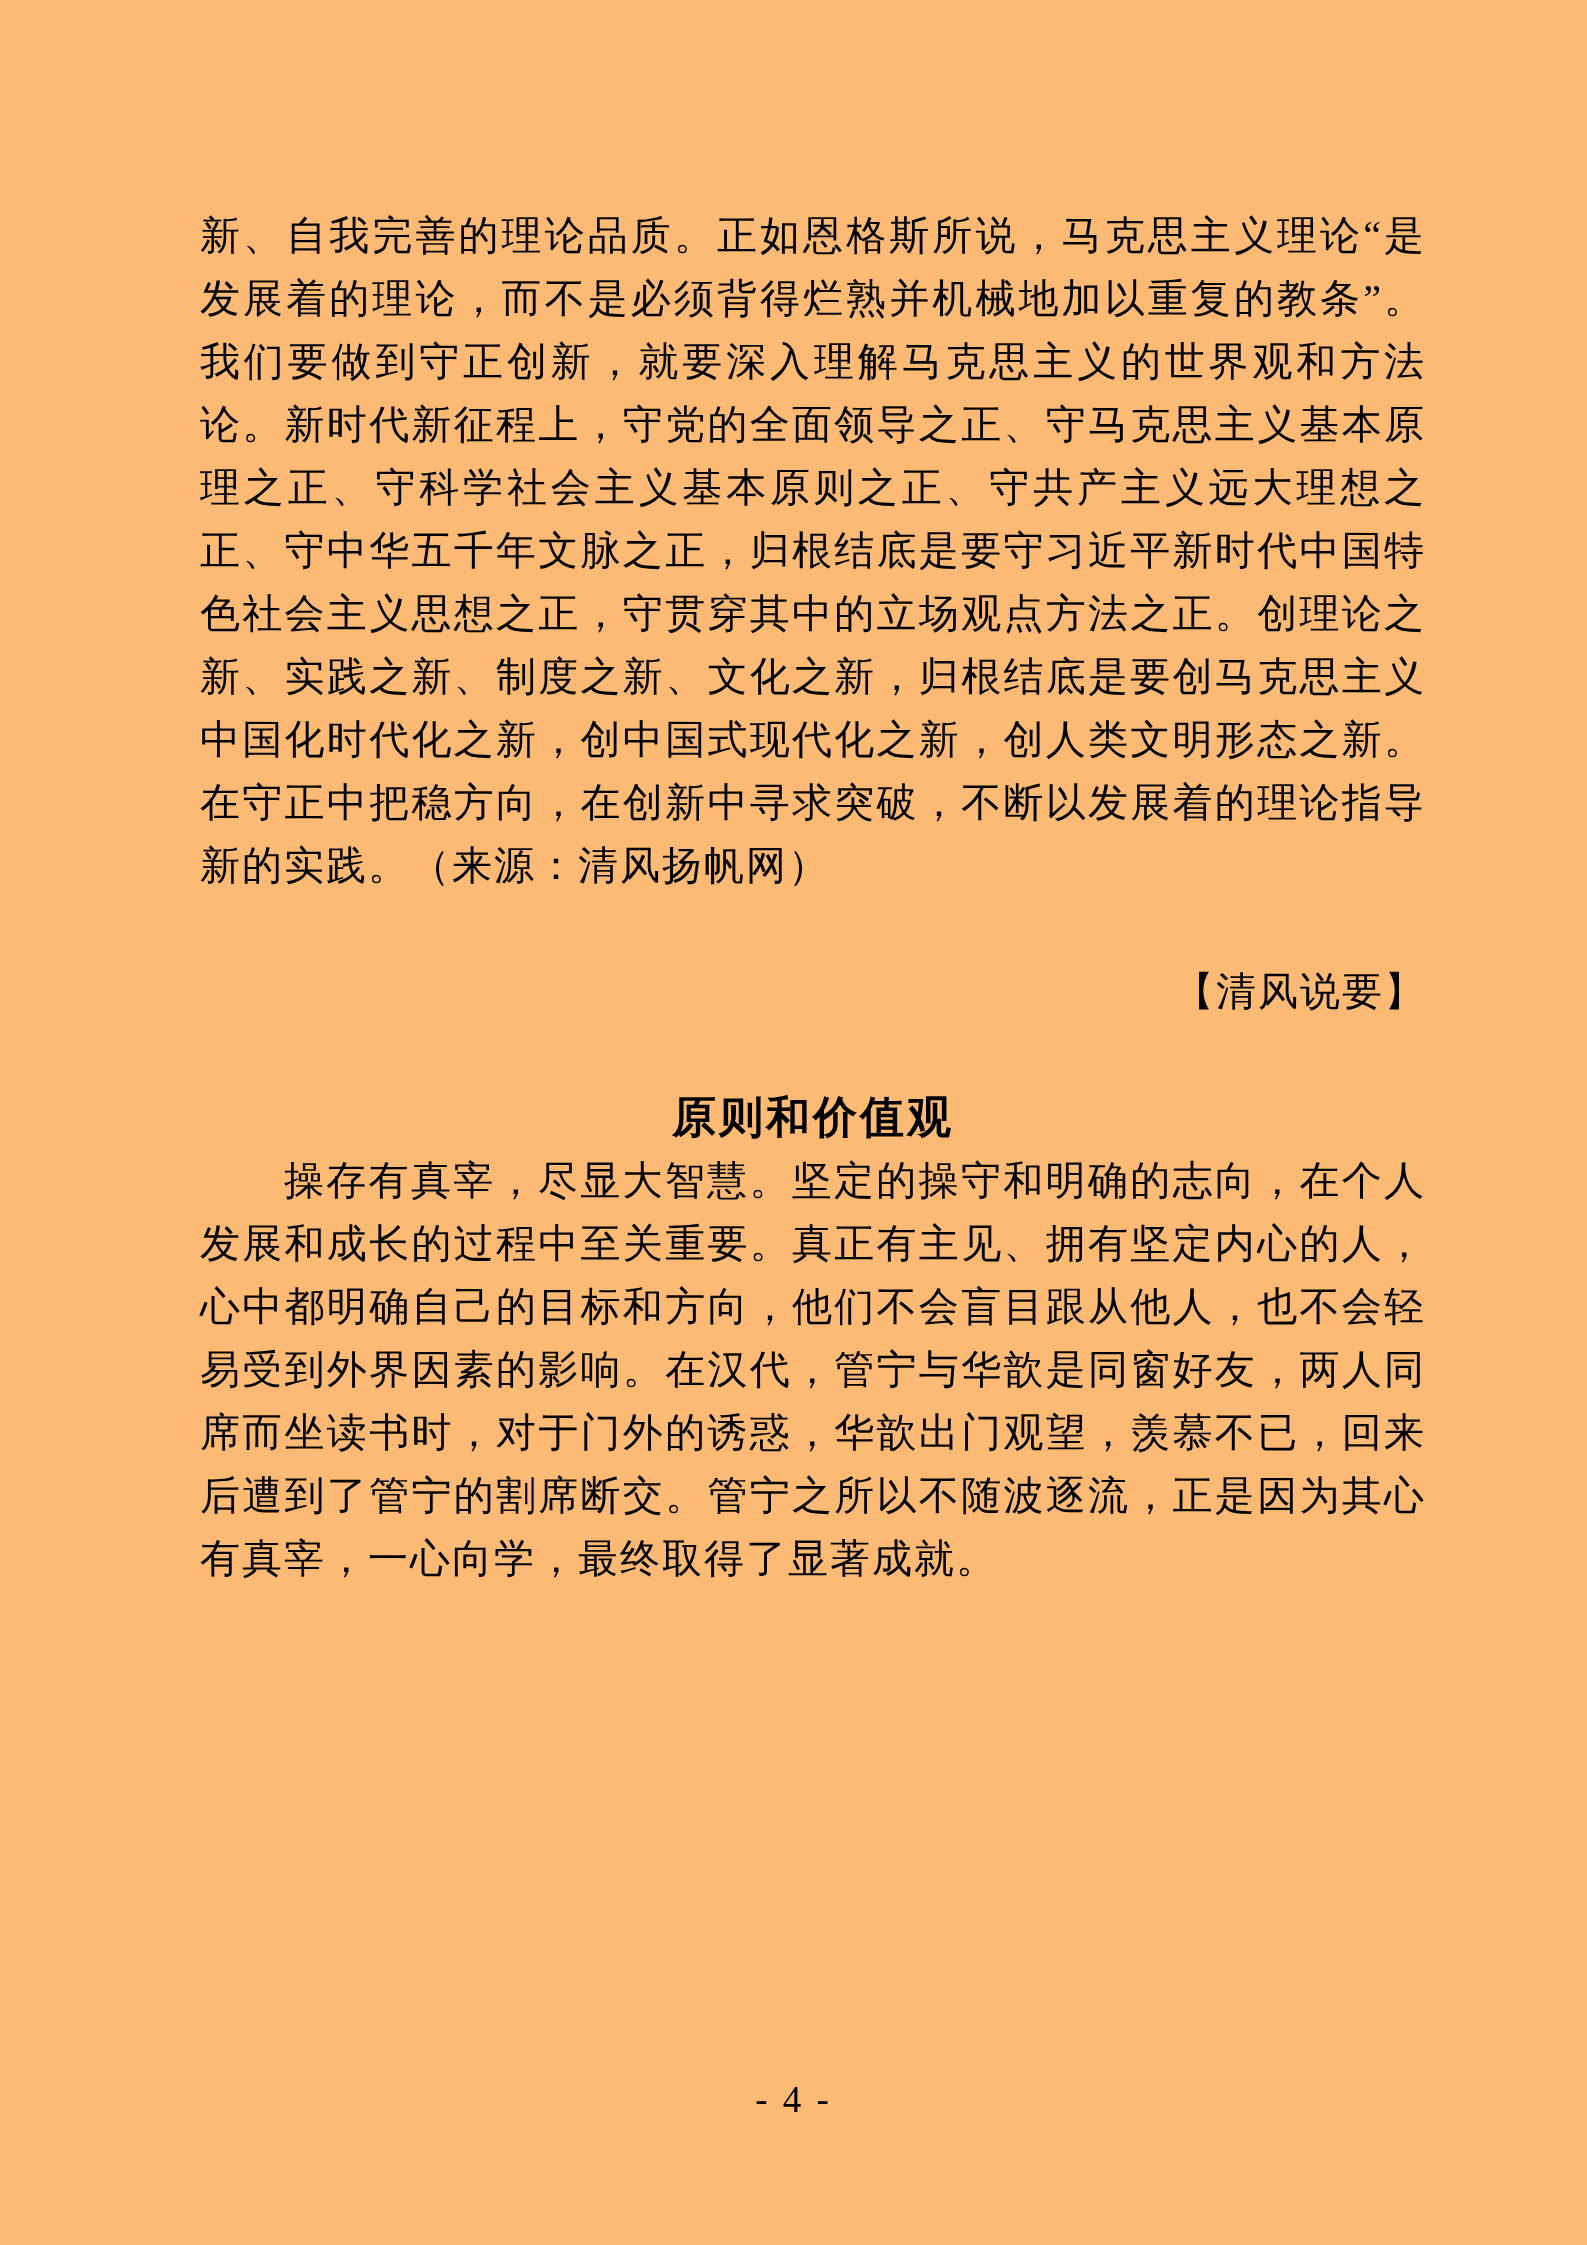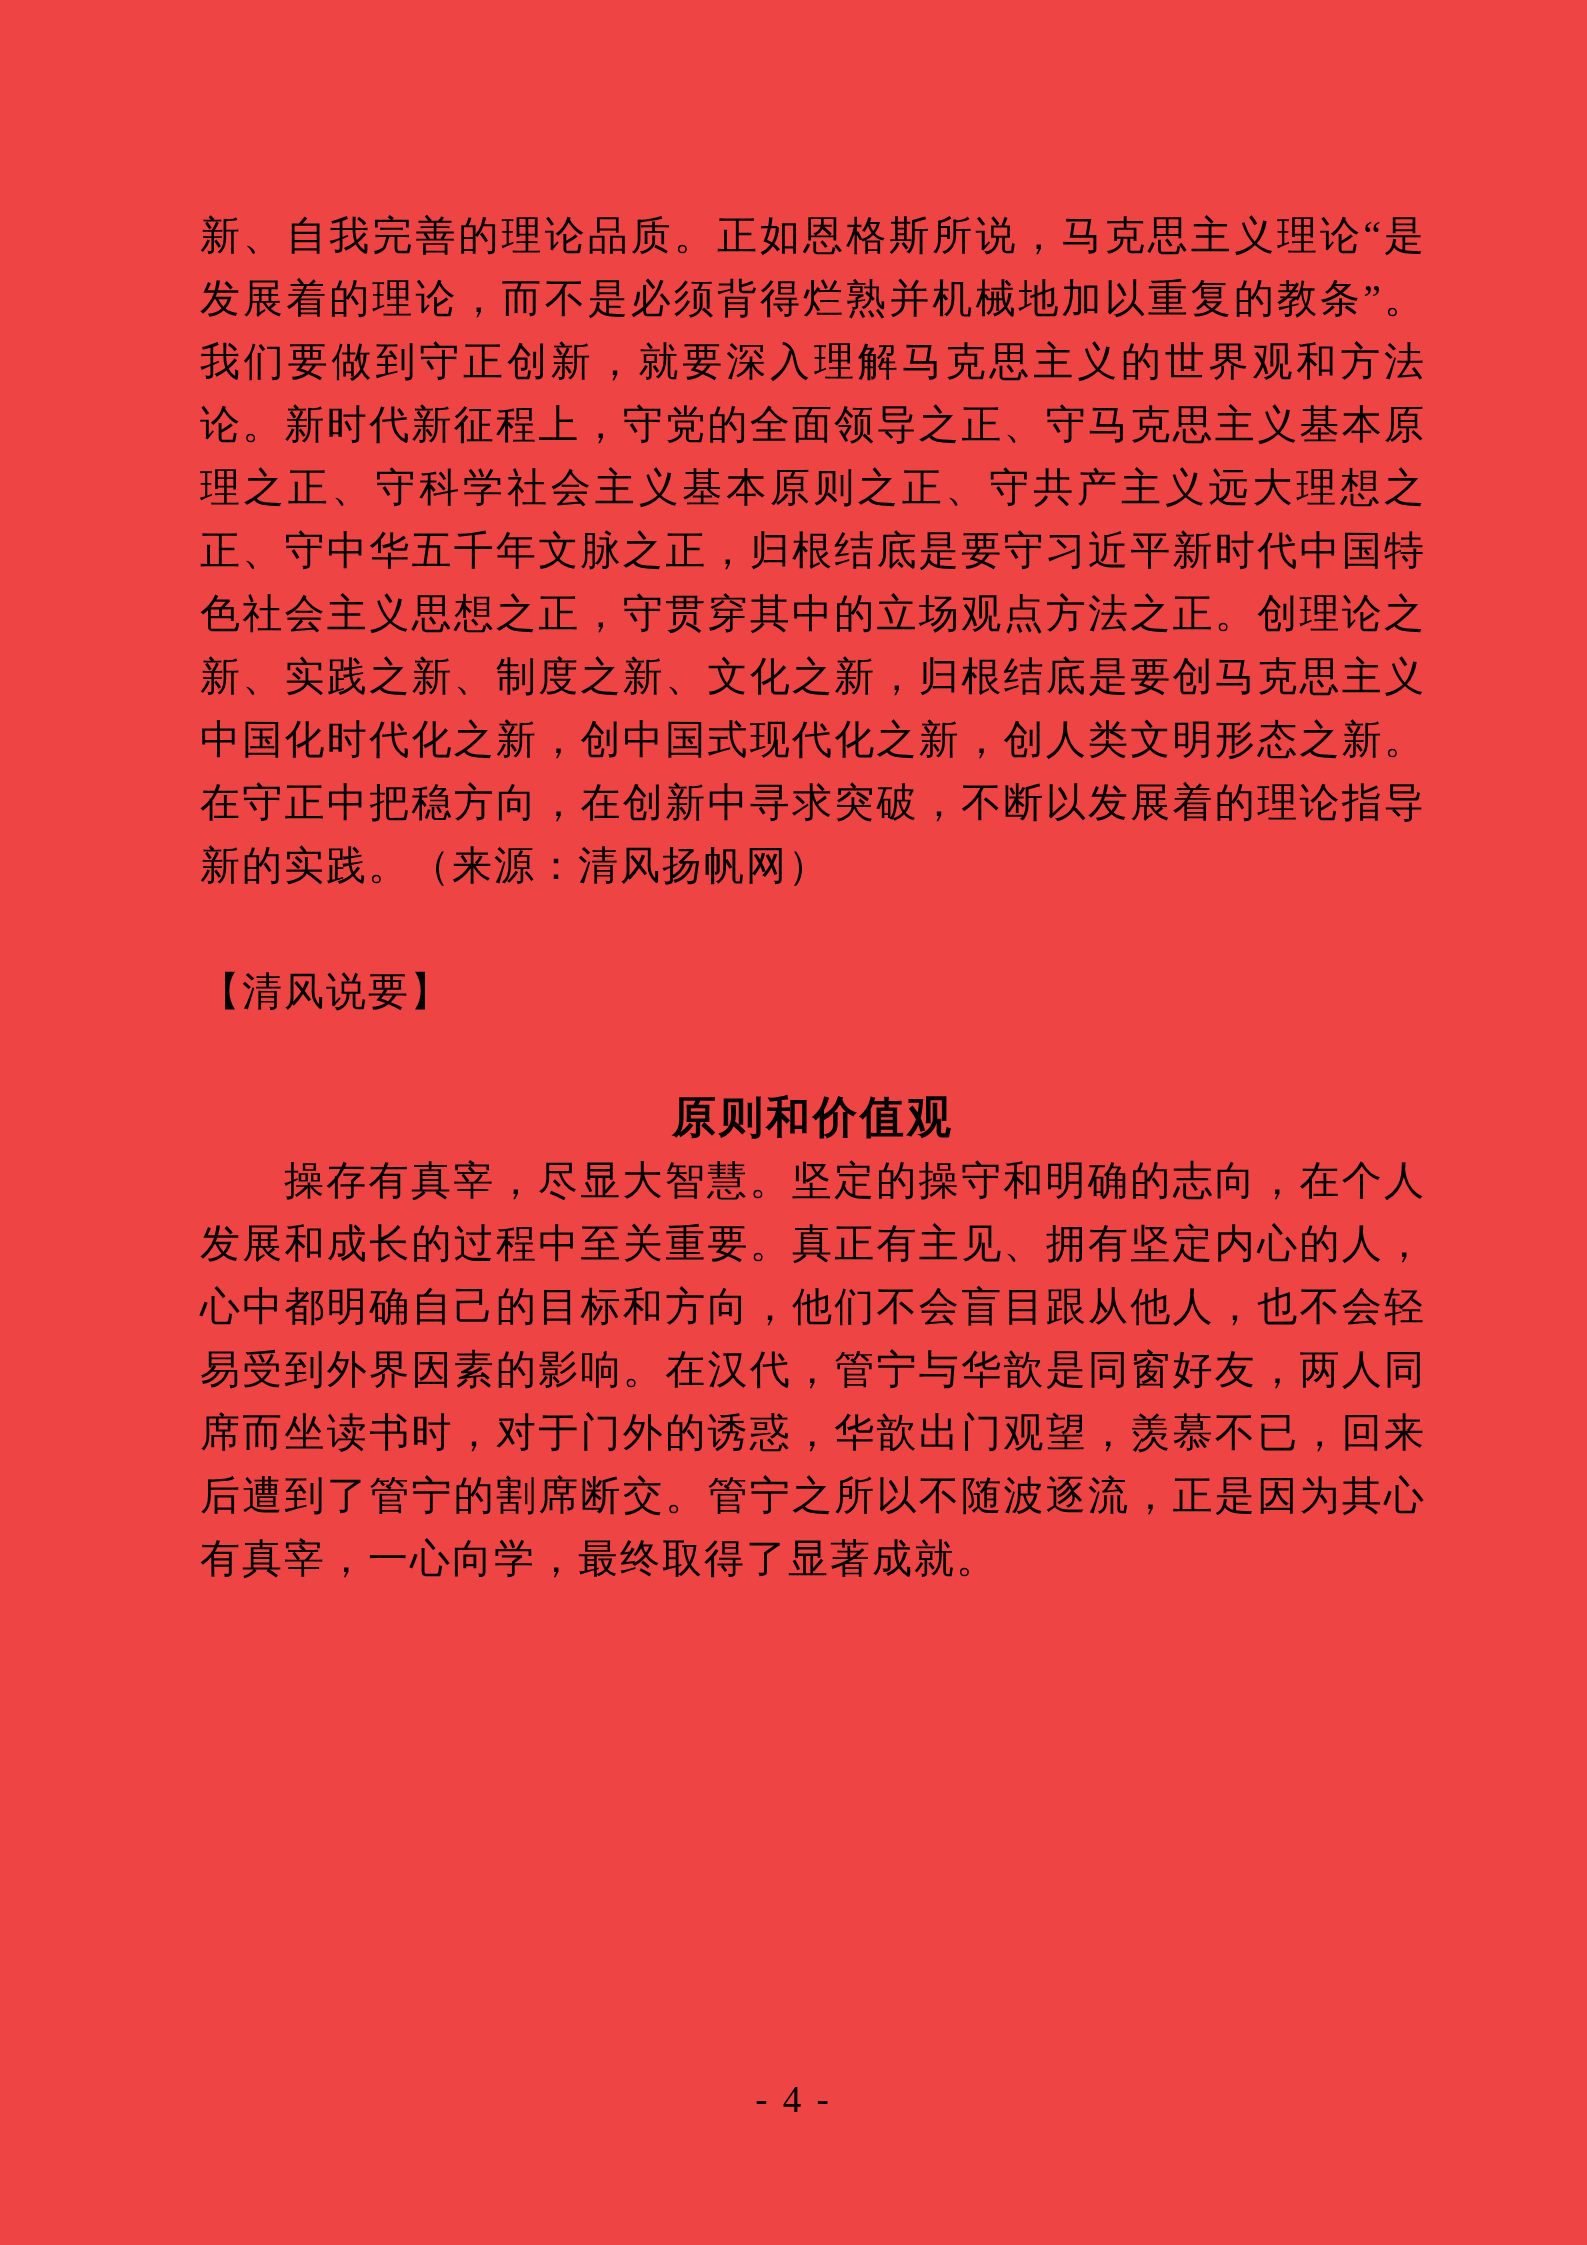--- a/index.html
+++ b/index.html
@@ -4,21 +4,21 @@
 <style>
   html, body {
     margin: 0;
     padding: 0;
     background: #ffffff;
   }
   .page {
     position: relative;
     width: 1587px;
     height: 2245px;
-    background: #ef4444;
+    background: #fdba74;
     overflow: hidden;
     color: #000000;
     font-family: "Liberation Serif", "DejaVu Serif", serif;
   }
   .text-block {
     position: absolute;
     left: 200px;
     top: 204px;
     width: 1226px;
     font-size: 40px;
@@ -29,21 +29,21 @@
   }
   .text-block p {
     margin: 0;
     padding: 0;
   }
   p.indented {
     text-indent: 2.1em;
   }
   p.section-header {
     margin-top: 63px;
-    text-align: left;
+    text-align: right;
   }
   h1.article-title {
     margin: 63px 0 0 0;
     padding: 0;
     text-align: center;
     font-weight: bold;
     font-size: 44px;
     line-height: 63px;
     letter-spacing: 3px;
   }

